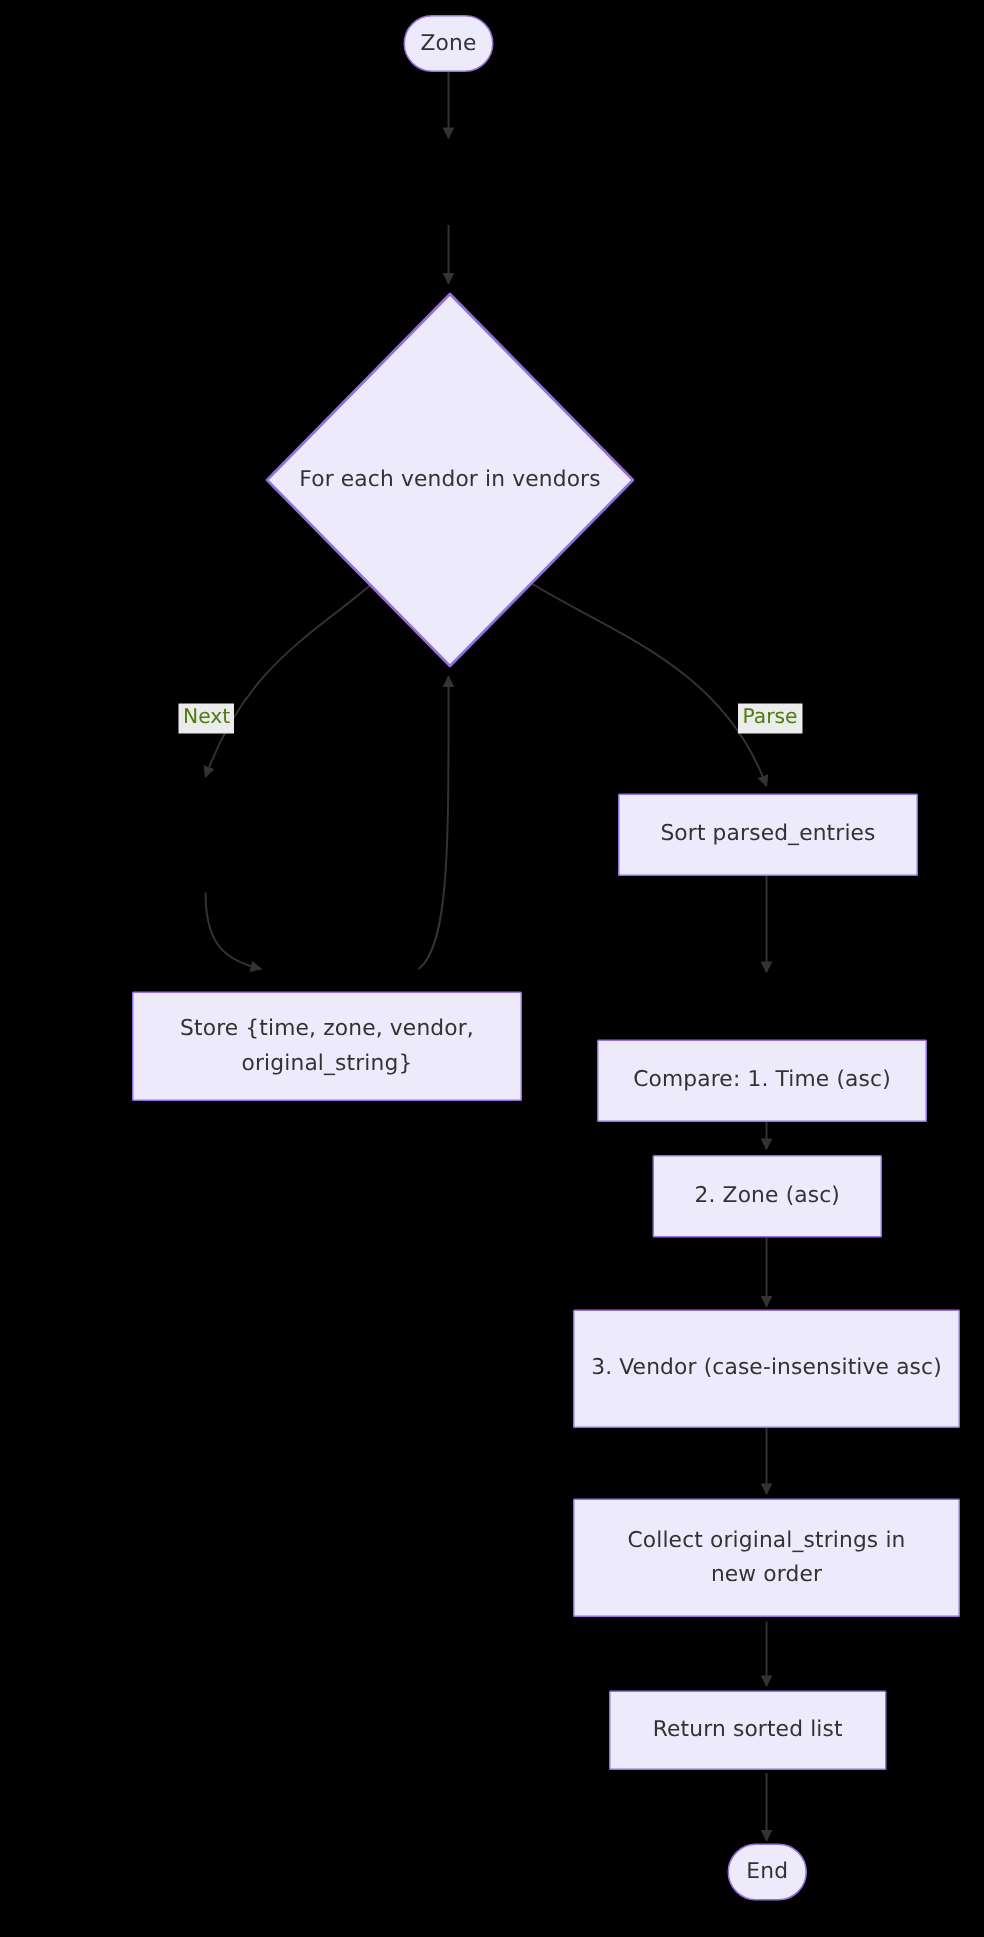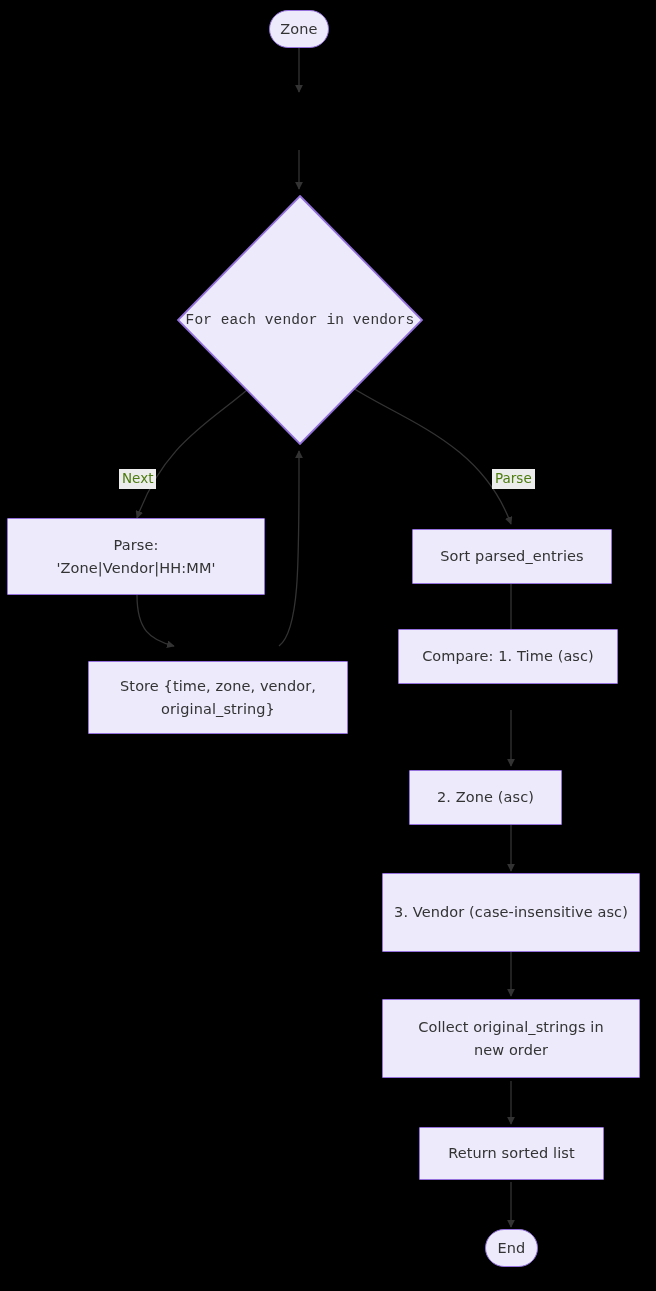--- a/index.html
+++ b/index.html
@@ -54,21 +54,20 @@
   .decision .diamond-shape {
     position: absolute;
     left: 0; top: 0;
     width: 100%; height: 100%;
   }
   .decision .diamond-label {
     position: relative;
     z-index: 3;
     font-size: 14.5px;
     color: #333333;
-    font-family: Liberation Mono, monospace;
   }
   .edge-label {
     position: absolute;
     background: #ECECEC;
     color: #4d7c0f;
     font-size: 13.5px;
     line-height: 1.3;
     padding: 1px 3px;
     z-index: 4;
     white-space: nowrap;
@@ -114,50 +113,46 @@
   </div>
 
   <div class="edge-label" style="left:119px; top:469px;">
     <span>Next</span>
   </div>
 
   <div class="edge-label" style="left:492px; top:469px;">
     <span>Parse</span>
   </div>
 
-  <div class="node process" style="left:7px; top:518px; width:258px; height:77px;">
-    <span>Parse:
-'Zone|Vendor|HH:MM'</span>
-  </div>
 
   <div class="node process" style="left:88px; top:646px; width:260px; height:73px; padding:0 14px;margin-top:15px;">
     <span>Store {time, zone, vendor, original_string}</span>
   </div>
 
   <div class="node process" style="left:412px; top:529px; width:200px; height:55px;">
     <span>Sort parsed_entries</span>
   </div>
 
-  <div class="node process" style="left:398px; top:629px; width:220px; height:55px;">
+  <div class="node process" style="left:398px; top:693px; width:220px; height:55px;">
     <span>Compare: 1. Time (asc)</span>
   </div>
 
-  <div class="node process" style="left:409px; top:770px; width:153px; height:55px;">
+  <div class="node process" style="left:435px; top:770px; width:153px; height:55px;">
     <span>2. Zone (asc)</span>
   </div>
 
   <div class="node process" style="left:382px; top:873px; width:258px; height:79px; padding:0 0;">
     <span>3. Vendor (case-insensitive asc)</span>
   </div>
 
   <div class="node process" style="left:382px; top:999px; width:258px; height:79px; padding:0 20px;">
     <span>Collect original_strings in new order</span>
   </div>
 
-  <div class="node process" style="left:419px; top:1127px; width:185px; height:53px;">
+  <div class="node process" style="left:406px; top:1127px; width:185px; height:53px;">
     <span>Return sorted list</span>
   </div>
 
   <div class="node terminal" style="left:485px; top:1229px; width:53px; height:38px;">
     <span>End</span>
   </div>
 
 </div>
 
 </body></html>

